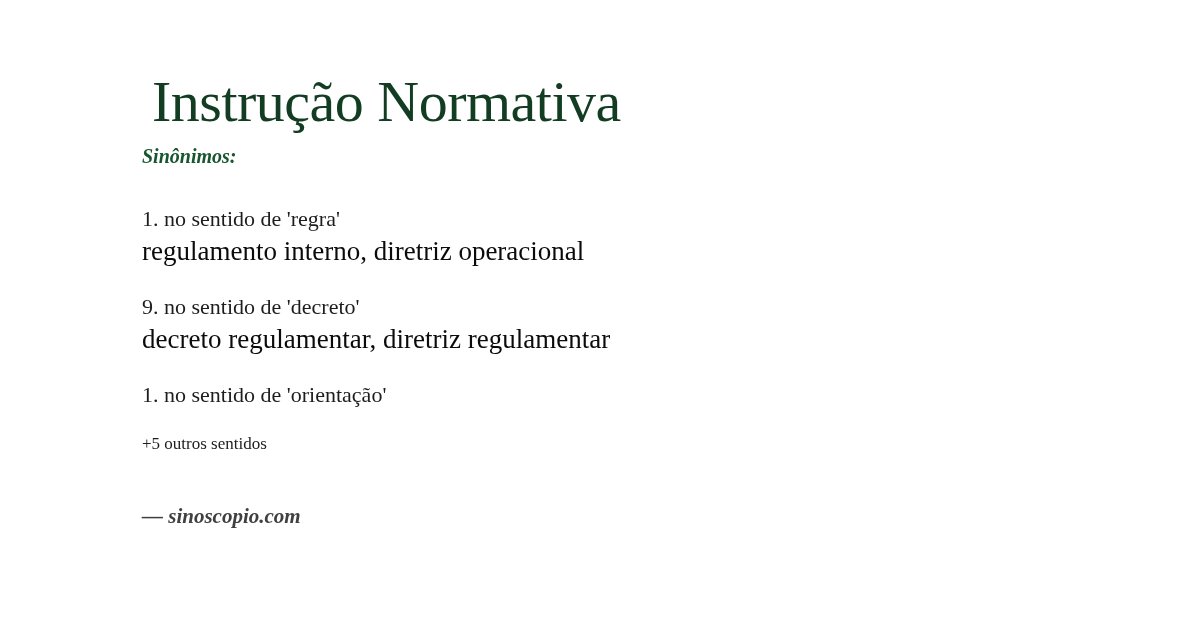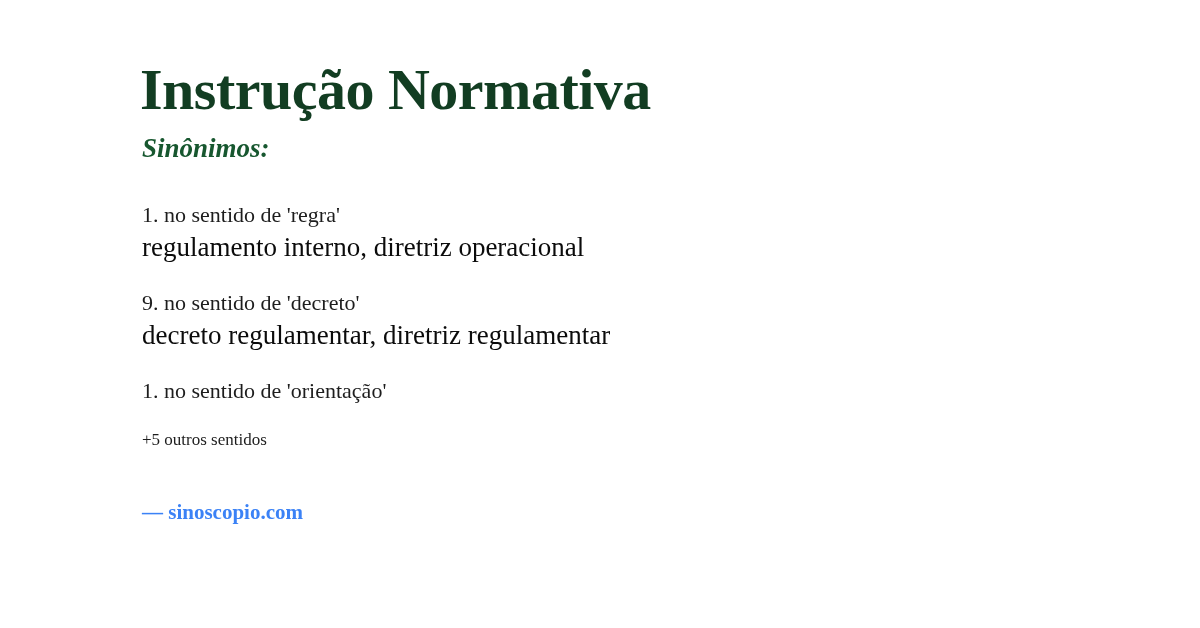--- a/index.html
+++ b/index.html
@@ -16,32 +16,32 @@
   }
   .page {
     position: relative;
     width: 1200px;
     height: 628px;
     box-sizing: border-box;
     padding: 60px 140px;
   }
   .title {
     font-family: "Liberation Serif", serif;
-    font-weight: bold;
+    font-weight: normal;
     font-size: 58px;
     line-height: 1.05;
     color: #123d22;
-    margin: 0;
+    margin: 12px;
     letter-spacing: -0.5px;
   }
   .subtitle {
     font-family: "Liberation Serif", serif;
     font-weight: bold;
     font-style: italic;
-    font-size: 27px;
+    font-size: 20px;
     color: #17572f;
     margin: 12px 0 0 2px;
   }
   .senses {
     margin-top: 38px;
   }
   .sense {
     margin-bottom: 26px;
   }
   .sense-label {
@@ -58,23 +58,24 @@
     line-height: 1.22;
   }
   .more {
     font-family: "Liberation Serif", serif;
     font-size: 17px;
     color: #1d1d1d;
     margin: 24px 0 0 2px;
   }
   .source {
     font-family: "Liberation Serif", serif;
+    font-style: italic;
     font-weight: bold;
     font-size: 21px;
-    color: #3b82f6;
+    color: #404040;
     margin: 50px 0 0 2px;
   }
 </style>
 </head>
 <body>
 
 <div class="page">
 
   <h1 class="title">Instrução Normativa</h1>
 

